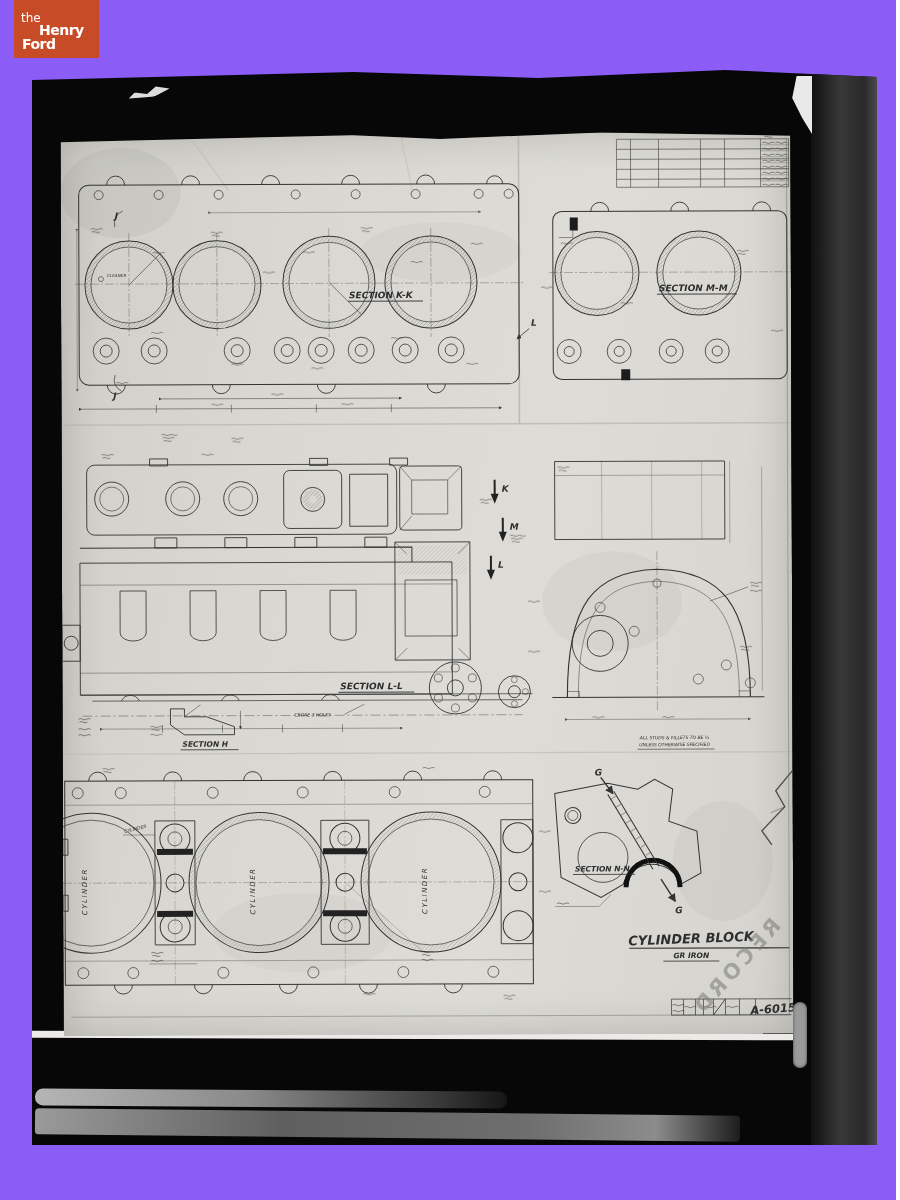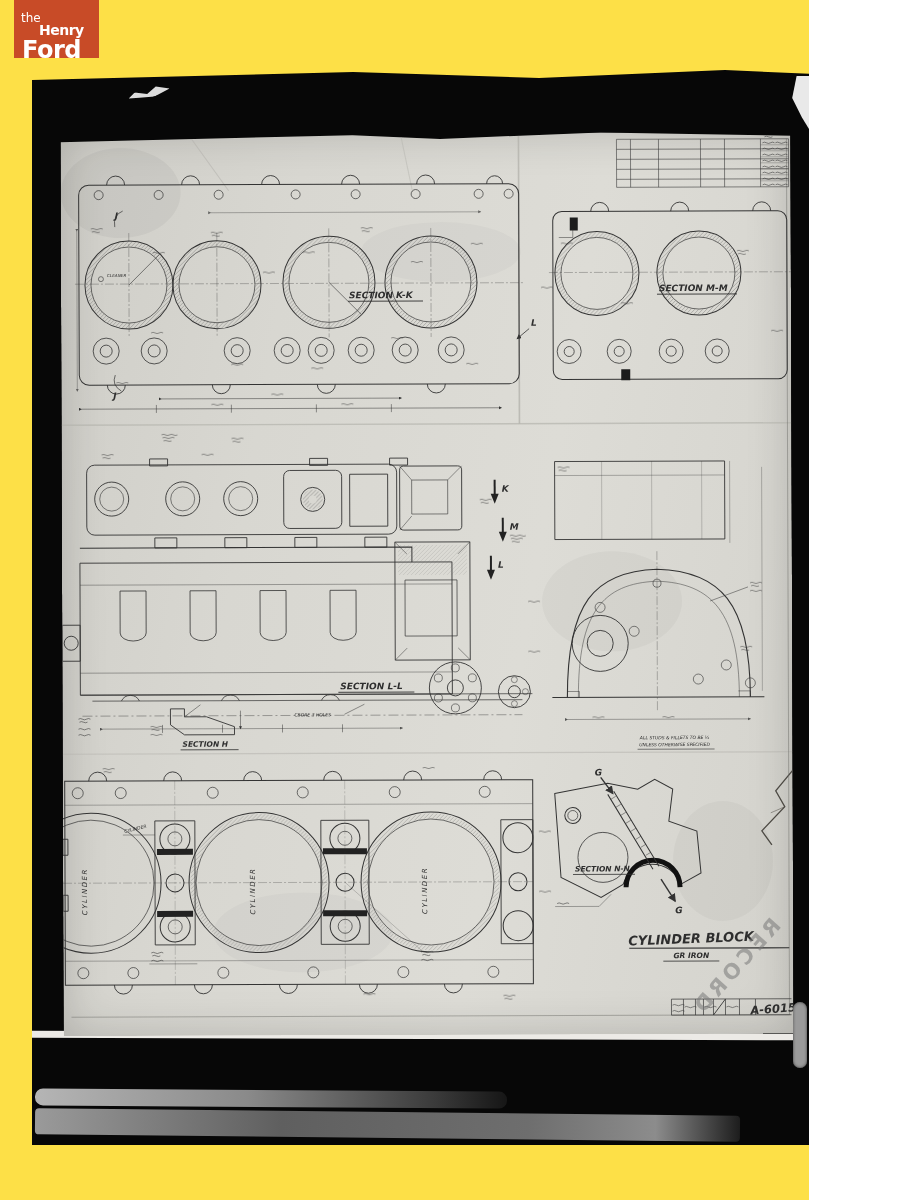--- a/index.html
+++ b/index.html
@@ -1,23 +1,23 @@
 <!DOCTYPE html>
 <html><head>
 <meta charset="utf-8">
 <style>
   html,body{margin:0;padding:0;background:#ffffff;}
-  #page{position:relative;width:809px;height:1200px;background:#fde047;overflow:hidden;
+  #page{position:relative;width:896px;height:1200px;background:#8b5cf6;overflow:hidden;
         font-family:"DejaVu Sans","Liberation Sans",sans-serif;}
 
   
   .logo{position:absolute;left:14px;top:0;width:85px;height:58px;background:#c84b27;color:#fff;}
   .logo .the{position:absolute;left:7px;top:11px;font-size:12px;font-weight:400;}
   .logo .henry{position:absolute;left:25px;top:22px;font-size:14px;font-weight:700;letter-spacing:-.5px;}
-  .logo .ford{position:absolute;left:8px;top:36px;font-size:24px;font-weight:700;letter-spacing:-.5px;}
+  .logo .ford{position:absolute;left:8px;top:36px;font-size:14px;font-weight:700;letter-spacing:-.5px;}
 
   
   .photo{position:absolute;left:32px;top:70px;width:845px;height:1075px;background:#070707;
          clip-path:polygon(0 10px,38% 2px,60% 8px,82% 0,100% 7px,100% 100%,0 100%);}
   .right-band{position:absolute;right:0;top:0;width:66px;height:100%;
               background:linear-gradient(90deg,#101010,#383838 45%,#2a2a2a 80%,#4a4a4a);}
   .tear-tr{position:absolute;left:758px;top:6px;width:22px;height:58px;background:#e9e9e9;
            clip-path:polygon(30% 0,100% 0,100% 100%,55% 72%,10% 38%);}
   .scratch{position:absolute;left:96px;top:18px;width:42px;height:10px;background:#dcdcdc;
            transform:rotate(-18deg);clip-path:polygon(0 40%,18% 0,45% 55%,70% 10%,100% 70%,60% 100%,25% 65%);}

